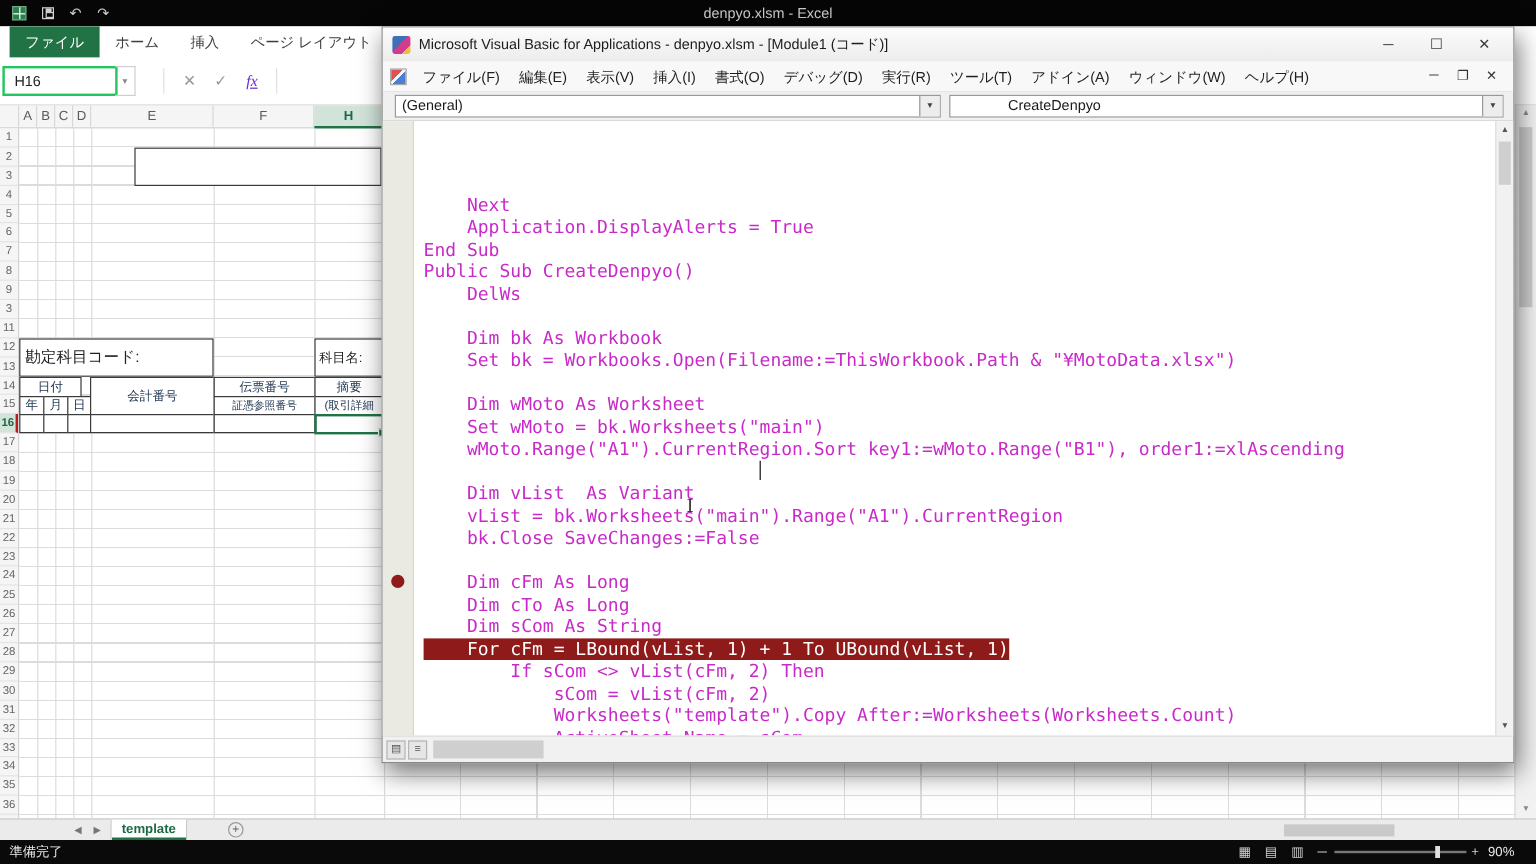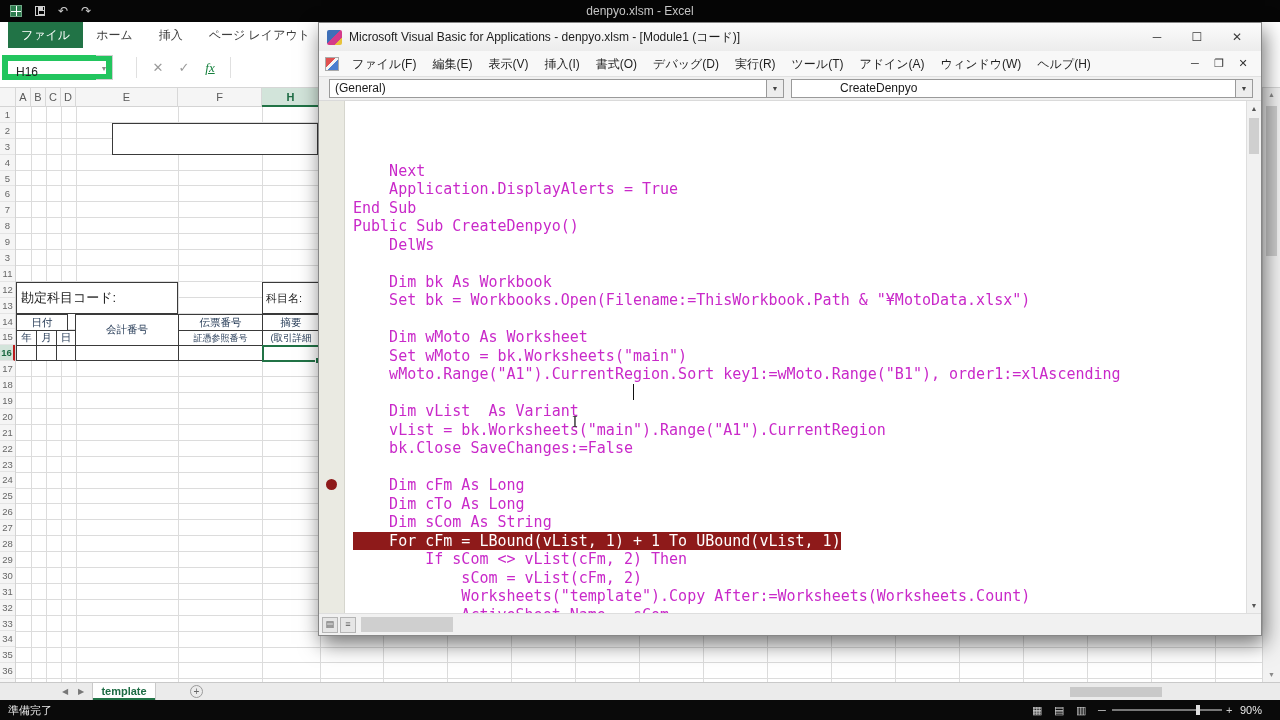--- a/index.html
+++ b/index.html
@@ -22,26 +22,26 @@
   
   .xl-body { position:absolute; left:0; top:22px; width:1280px; height:678px; background:#fff; }
 
   
   .ribbon { position:absolute; left:0; top:22px; width:1280px; height:26px; background:#fff; display:flex; padding-left:8px; }
   .rtab { font-size:12px; line-height:26px; padding:0 13px; color:#3d3d3d; white-space:nowrap; }
   .rtab.file { background:#217346; color:#ffffff; }
 
   
   .fbar { position:absolute; left:0; top:48px; width:1280px; height:40px; background:#fff; border-bottom:1px solid #D6D6D6; }
-  .namebox { position:absolute; left:2px; top:7px; width:110px; height:25px; border:6px solid #22c55e;
+  .namebox { position:absolute; left:2px; top:7px; width:96px; height:25px; border:2px solid #22c55e;
              font-size:12px; color:#222; line-height:23px; padding-left:8px; background:#fff; }
   .nbarrow { position:absolute; left:96px; top:7px; width:17px; height:25px; border:1px solid #CFCFCF; border-left:none;
              color:#8a8a8a; font-size:7px; text-align:center; line-height:25px; }
   .fbtn { position:absolute; top:7px; width:24px; height:25px; text-align:center; line-height:25px; font-size:13px; color:#9a9a9a; }
-  .fbtn.fx { font-style:italic; font-family:"Liberation Serif", serif; color:#15803d;text-decoration:underline; }
+  .fbtn.fx { font-style:italic; font-family:"Liberation Serif", serif; color:#6d28d9;text-decoration:underline; }
   .fdiv { position:absolute; top:9px; width:1px; height:21px; background:#E0E0E0; }
 
   
   .cols { position:absolute; left:0; top:88px; width:1280px; height:19px; background:#F5F5F5; border-bottom:1px solid #D4D4D4; }
   .corner { position:absolute; left:0; top:0; width:16px; height:19px; border-right:1px solid #D8D8D8; }
   .colh { position:absolute; top:0; height:19px; font-size:11px; color:#5a5a5a; text-align:center; line-height:18px;
           border-right:1px solid #D8D8D8; }
   .cA{left:16px;width:15px;} .cB{left:31px;width:15px;} .cC{left:46px;width:15px;} .cD{left:61px;width:15px;}
   .cE{left:76px;width:102px;} .cF{left:178px;width:84px;} .cH{left:262px;width:58px;}
   .colh.sel { background:#D2E4DA; color:#1d6b43; font-weight:bold; border-bottom:2px solid #217346; }

